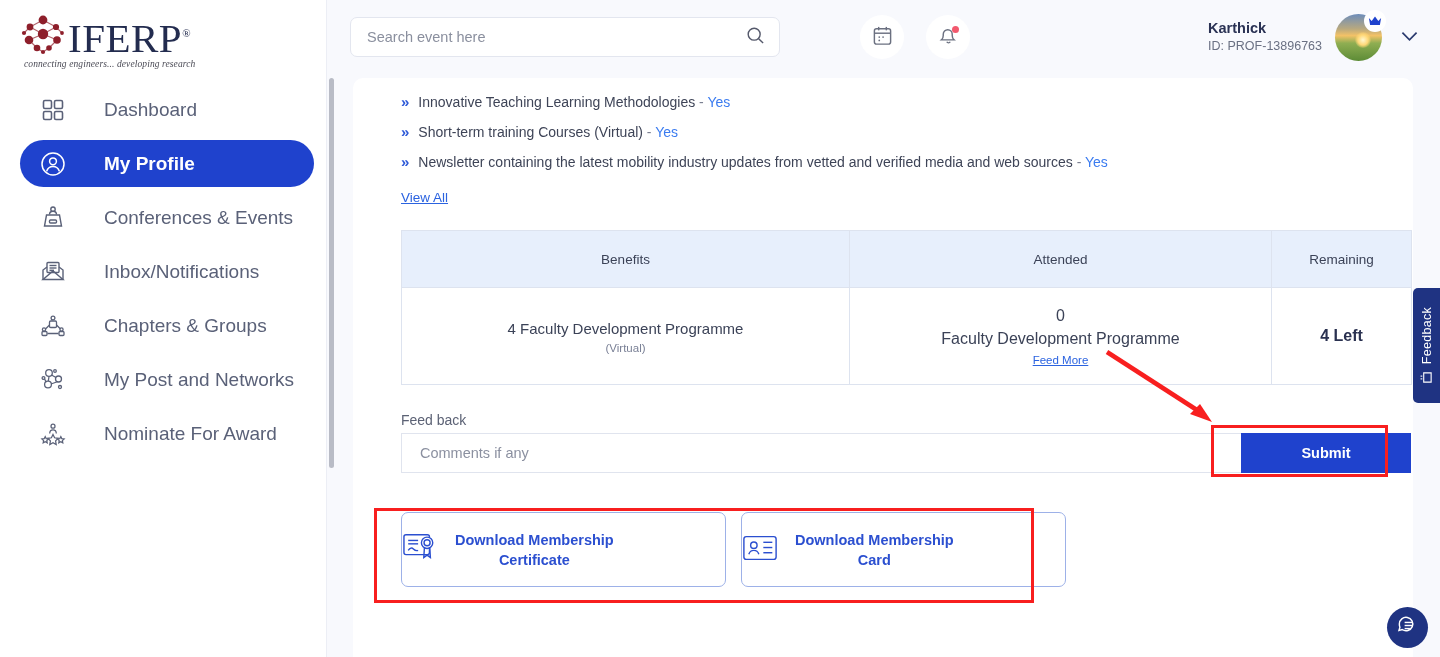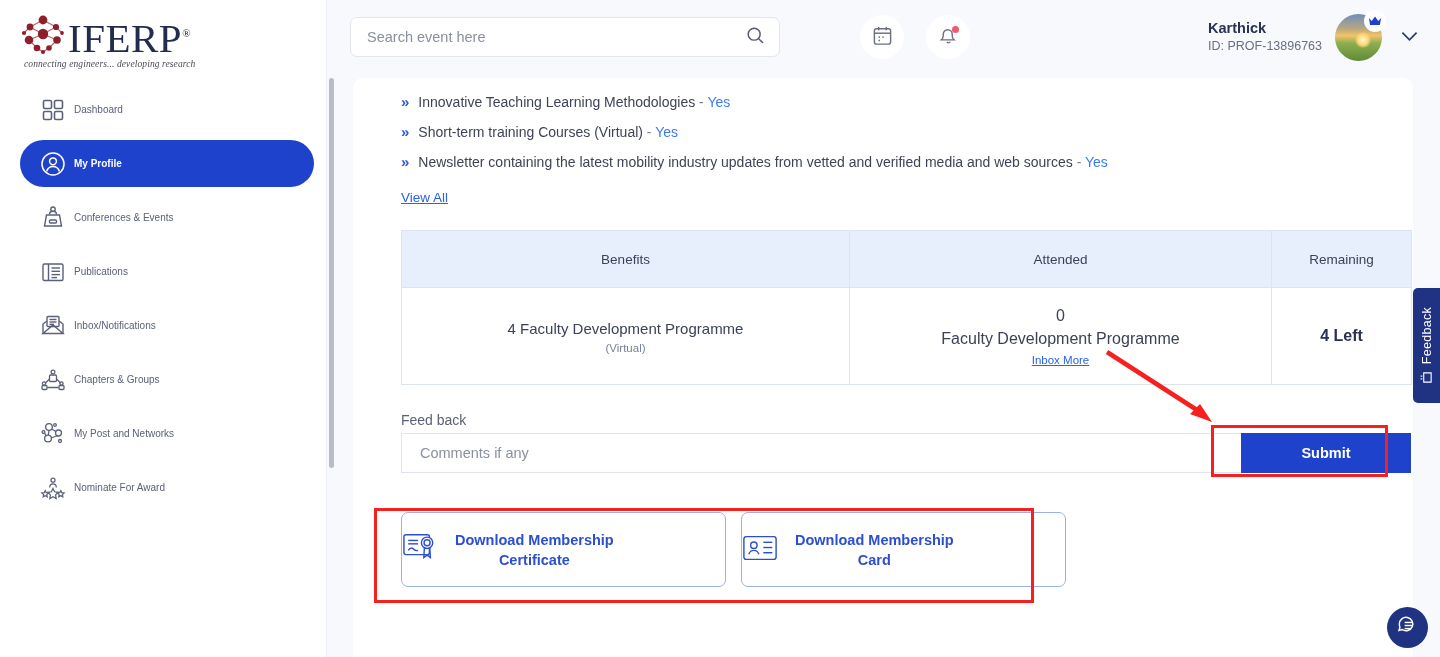--- a/index.html
+++ b/index.html
@@ -32,24 +32,24 @@
   .logo-reg { font-size: 11px; vertical-align: super; color: #232c4f; }
   .logo-tag {
     font-family: "Liberation Serif", serif;
     font-size: 9.5px; color: #4a4a55; margin-left: 4px; margin-top: 1px;
     letter-spacing: .1px; white-space: nowrap;
   }
   .logo-tag i { font-style: italic; }
 
   .nav { margin-top: 12px; }
   .nav-item {
-    display: flex; align-items: center; gap: 6px;
+    display: flex; align-items: center; gap: 36px;
     height: 47px; margin: 7px 12px; padding-left: 18px;
     border-radius: 26px; cursor: pointer;
-    color: #5a6178; font-size: 10px;
+    color: #5a6178; font-size: 19px;
   }
   .nav-item.active { background: #1f42cd; color: #ffffff; font-weight: bold; }
   .nav-item .ico { width: 30px; height: 30px; flex: none; display: flex; align-items: center; justify-content: center; }
   .nav-item .ico svg { display: block; }
 
   
   .header {
     position: absolute; left: 327px; top: 0;
     width: 1113px; height: 74px;
     background: #f8f9fd;
@@ -280,33 +280,20 @@
           <svg width="26" height="26" viewBox="0 0 26 26" fill="none" stroke="#5a6178" stroke-width="1.4">
             <circle cx="13" cy="4.2" r="2.2"></circle>
             <path d="M9.5 9.5c0-2 1.6-3.3 3.5-3.3s3.5 1.3 3.5 3.3"></path>
             <path d="M6.5 10h13l2 11h-17z"></path>
               <rect x="9.5" y="15" width="7" height="3" rx="1"></rect>
           </svg>
         </span>
         <span>Conferences &amp; Events</span>
       </div>
 
-      <div class="nav-item">
-        <span class="ico">
-          <svg width="26" height="26" viewBox="0 0 26 26" fill="none" stroke="#5a6178" stroke-width="1.4">
-            <rect x="3" y="5" width="20" height="16.5" rx="1.5"></rect>
-            <line x1="8.5" y1="5" x2="8.5" y2="21.5"></line>
-            <line x1="11.5" y1="9" x2="20" y2="9"></line>
-              <line x1="11.5" y1="12.3" x2="20" y2="12.3"></line>
-            <line x1="11.5" y1="15.6" x2="20" y2="15.6"></line>
-              <line x1="11.5" y1="18.6" x2="17" y2="18.6"></line>
-          </svg>
-        </span>
-        <span>Publications</span>
-      </div>
 
       <div class="nav-item">
         <span class="ico">
           <svg width="26" height="26" viewBox="0 0 26 26" fill="none" stroke="#5a6178" stroke-width="1.4">
             <path d="M3 20.5 L13 12 L23 20.5 Z"></path>
             <rect x="7" y="3.5" width="12" height="10" rx="1"></rect>
             <line x1="9.5" y1="6.5" x2="16.5" y2="6.5"></line>
               <line x1="9.5" y1="9" x2="16.5" y2="9"></line>
             <line x1="9.5" y1="11.3" x2="14" y2="11.3"></line>
             <path d="M3 20.5 L3 11 L7 8 M23 20.5 L23 11 L19 8"></path>
@@ -455,21 +442,21 @@
         </thead>
         <tbody>
           <tr>
             <td>
               <div class="cell-main">4 Faculty Development Programme</div>
               <div class="cell-sub">(Virtual)</div>
             </td>
             <td>
               <div class="cell-num">0</div>
               <div class="cell-num">Faculty Development Programme</div>
-              <a class="view-more">Inbox More</a>
+              <a class="view-more">Feed More</a>
             </td>
             <td>
               <div class="cell-left">4 Left</div>
             </td>
           </tr>
         </tbody>
       </table>
 
       <div class="fb-label">Feed back</div>
       <div class="fb-row">

